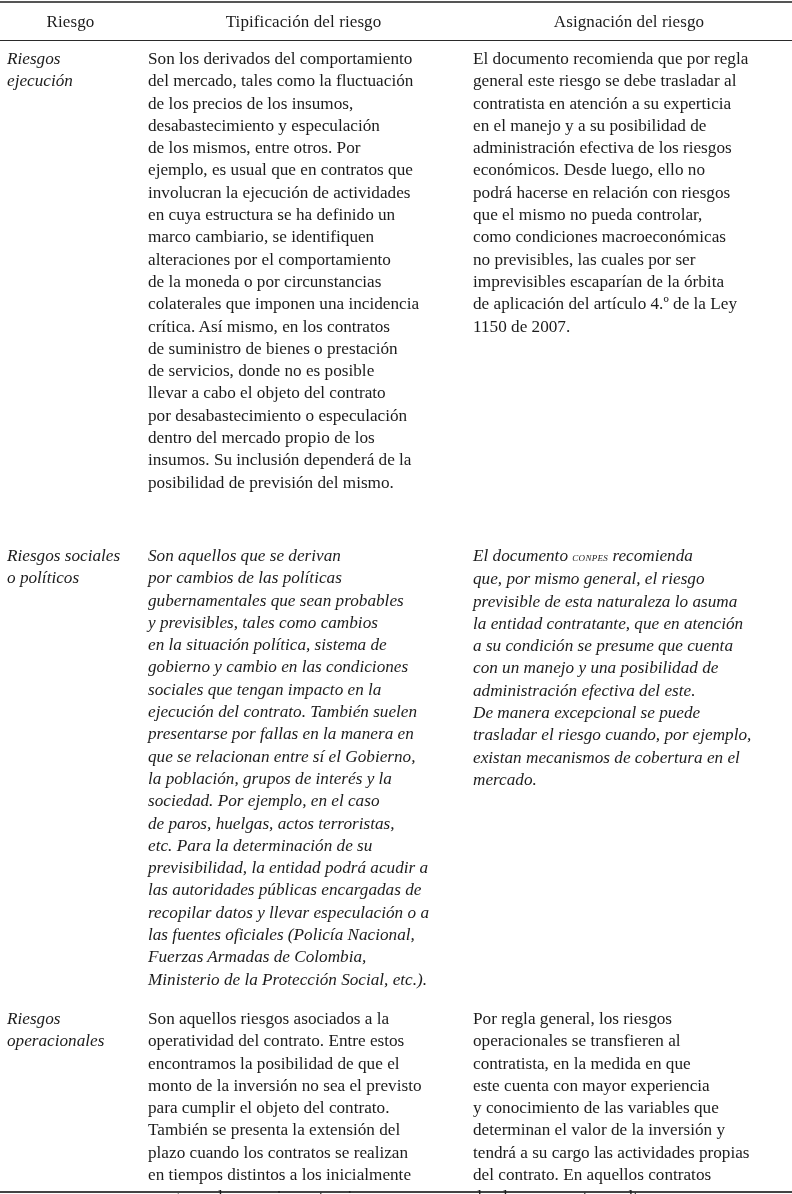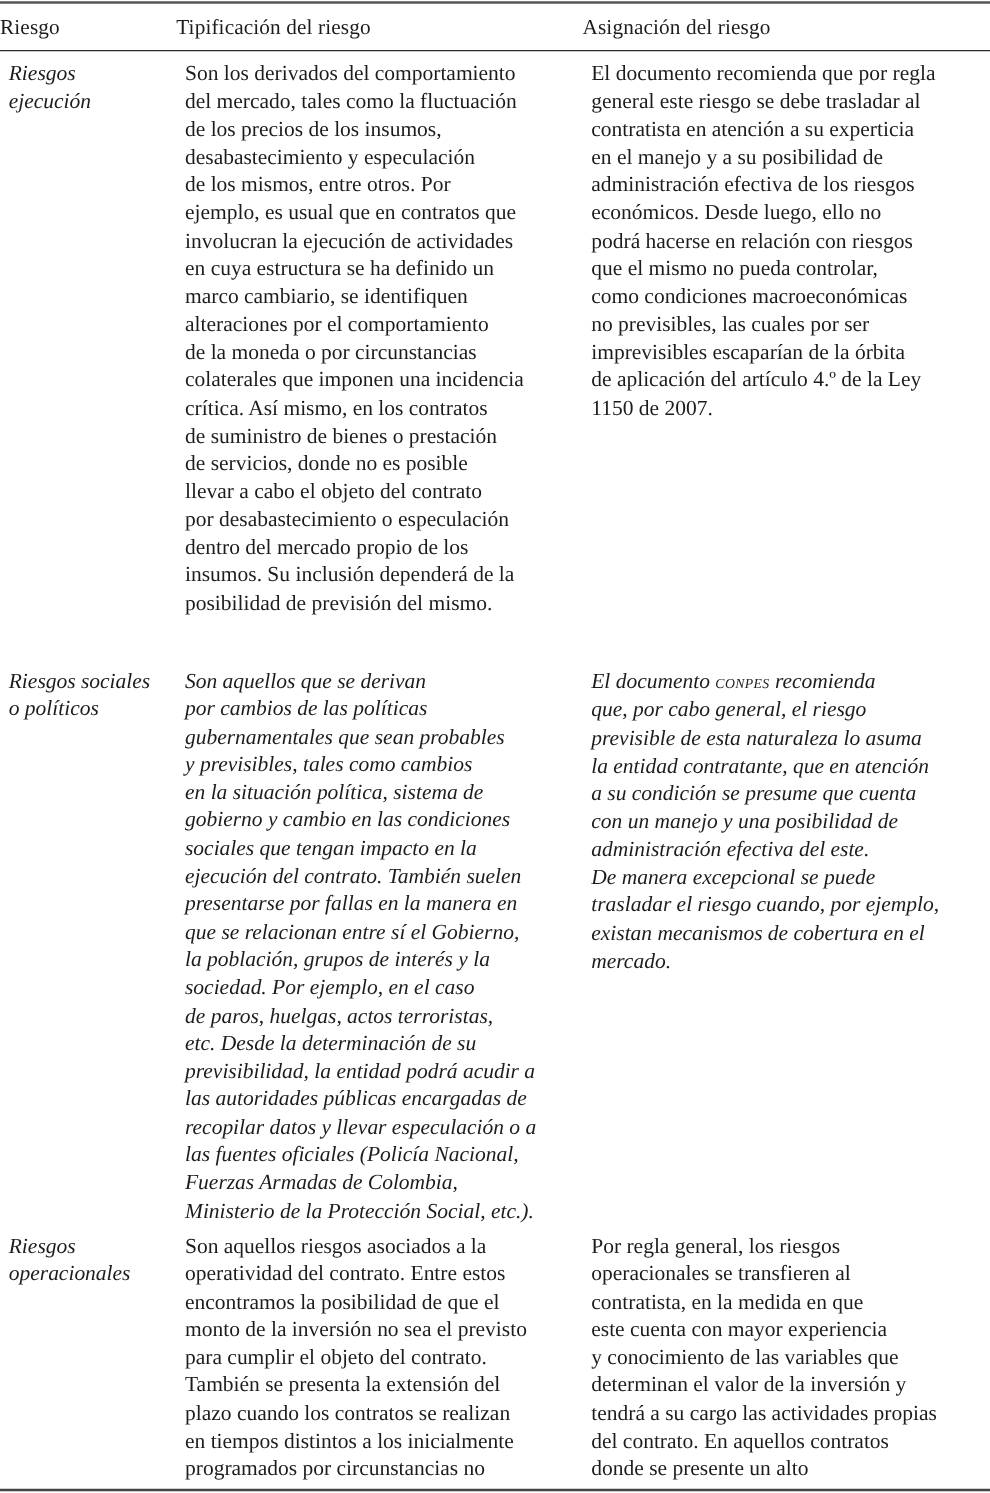--- a/index.html
+++ b/index.html
@@ -42,47 +42,47 @@
     }
     table.risk col.c1 { width: 141px; }
     table.risk col.c2 { width: 325px; }
     table.risk col.c3 { width: 326px; }
 
     table.risk th {
       font-weight: normal;
       font-size: 17px;
       height: 37px;
       padding: 0;
-      text-align: left;
+      text-align: center;
       vertical-align: middle;
       letter-spacing: 0.1px;
     }
     table.risk th.h1 { padding-left: 0; }
 
     table.risk td {
       vertical-align: top;
       font-size: 17.2px;
       line-height: 22.3px;
-      padding: 0;
+      padding: 11px;
     }
     table.risk td.name {
       font-style: italic;
       padding-left: 7px;
       padding-right: 2px;
     }
     table.risk td.tip {
       padding-left: 7px;
       padding-right: 4px;
     }
     table.risk td.asig {
       padding-left: 7px;
       padding-right: 2px;
     }
     .line { display: block; white-space: nowrap; }
-    .sc { font-variant: small-caps; text-transform: lowercase; font-size: 16px; letter-spacing: 0.3px; }
+    .sc { font-variant: small-caps; text-transform: lowercase; font-size: 13px; letter-spacing: 0.3px; }
 
     tr.row-econ td { padding-top: 8px; height: 480px; }
     tr.row-soc td { padding-top: 6px; height: 440px; font-style: italic; }
     tr.row-oper td { padding-top: 6px; }
   </style>
 </head>
 <body>
 
 <div class="page">
   <div class="rule top"></div>
@@ -160,31 +160,31 @@
           <span class="line">y previsibles, tales como cambios</span>
           <span class="line">en la situación política, sistema de</span>
           <span class="line">gobierno y cambio en las condiciones</span>
           <span class="line">sociales que tengan impacto en la</span>
           <span class="line">ejecución del contrato. También suelen</span>
           <span class="line">presentarse por fallas en la manera en</span>
           <span class="line">que se relacionan entre sí el Gobierno,</span>
           <span class="line">la población, grupos de interés y la</span>
           <span class="line">sociedad. Por ejemplo, en el caso</span>
           <span class="line">de paros, huelgas, actos terroristas,</span>
-          <span class="line">etc. Desde la determinación de su</span>
+          <span class="line">etc. Para la determinación de su</span>
           <span class="line">previsibilidad, la entidad podrá acudir a</span>
           <span class="line">las autoridades públicas encargadas de</span>
           <span class="line">recopilar datos y llevar especulación o a</span>
           <span class="line">las fuentes oficiales (Policía Nacional,</span>
           <span class="line">Fuerzas Armadas de Colombia,</span>
           <span class="line">Ministerio de la Protección Social, etc.).</span>
         </td>
         <td class="asig">
           <span class="line"><span>El documento </span><span class="sc">CONPES</span><span> recomienda</span></span>
-          <span class="line">que, por cabo general, el riesgo</span>
+          <span class="line">que, por mismo general, el riesgo</span>
           <span class="line">previsible de esta naturaleza lo asuma</span>
           <span class="line">la entidad contratante, que en atención</span>
           <span class="line">a su condición se presume que cuenta</span>
           <span class="line">con un manejo y una posibilidad de</span>
           <span class="line">administración efectiva del este.</span>
           <span class="line">De manera excepcional se puede</span>
           <span class="line">trasladar el riesgo cuando, por ejemplo,</span>
           <span class="line">existan mecanismos de cobertura en el</span>
           <span class="line">mercado.</span>
         </td>

